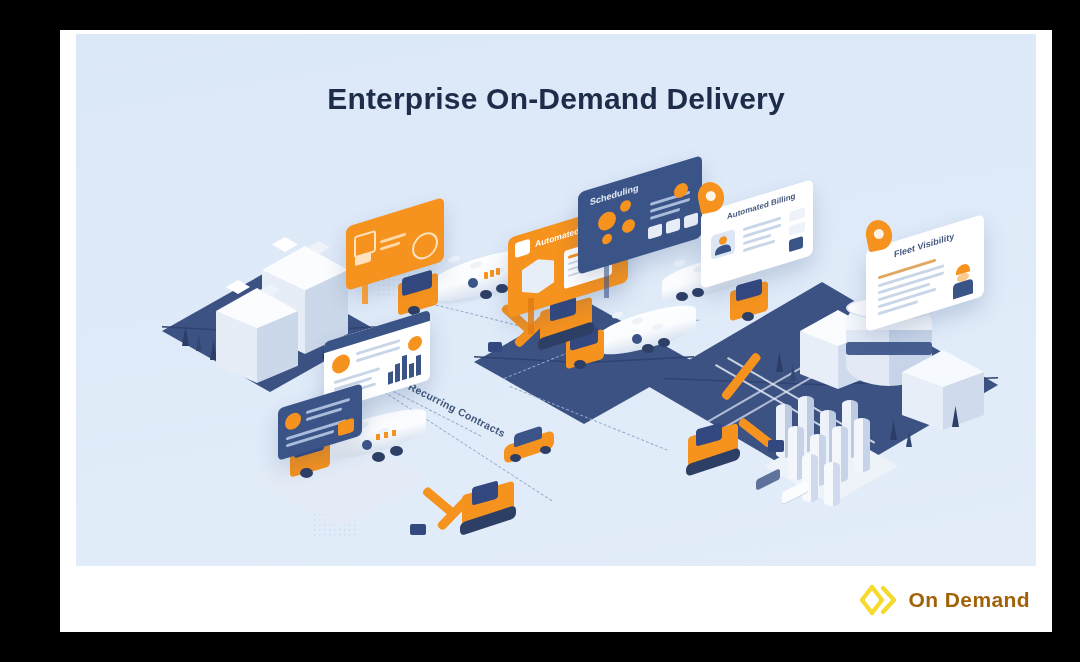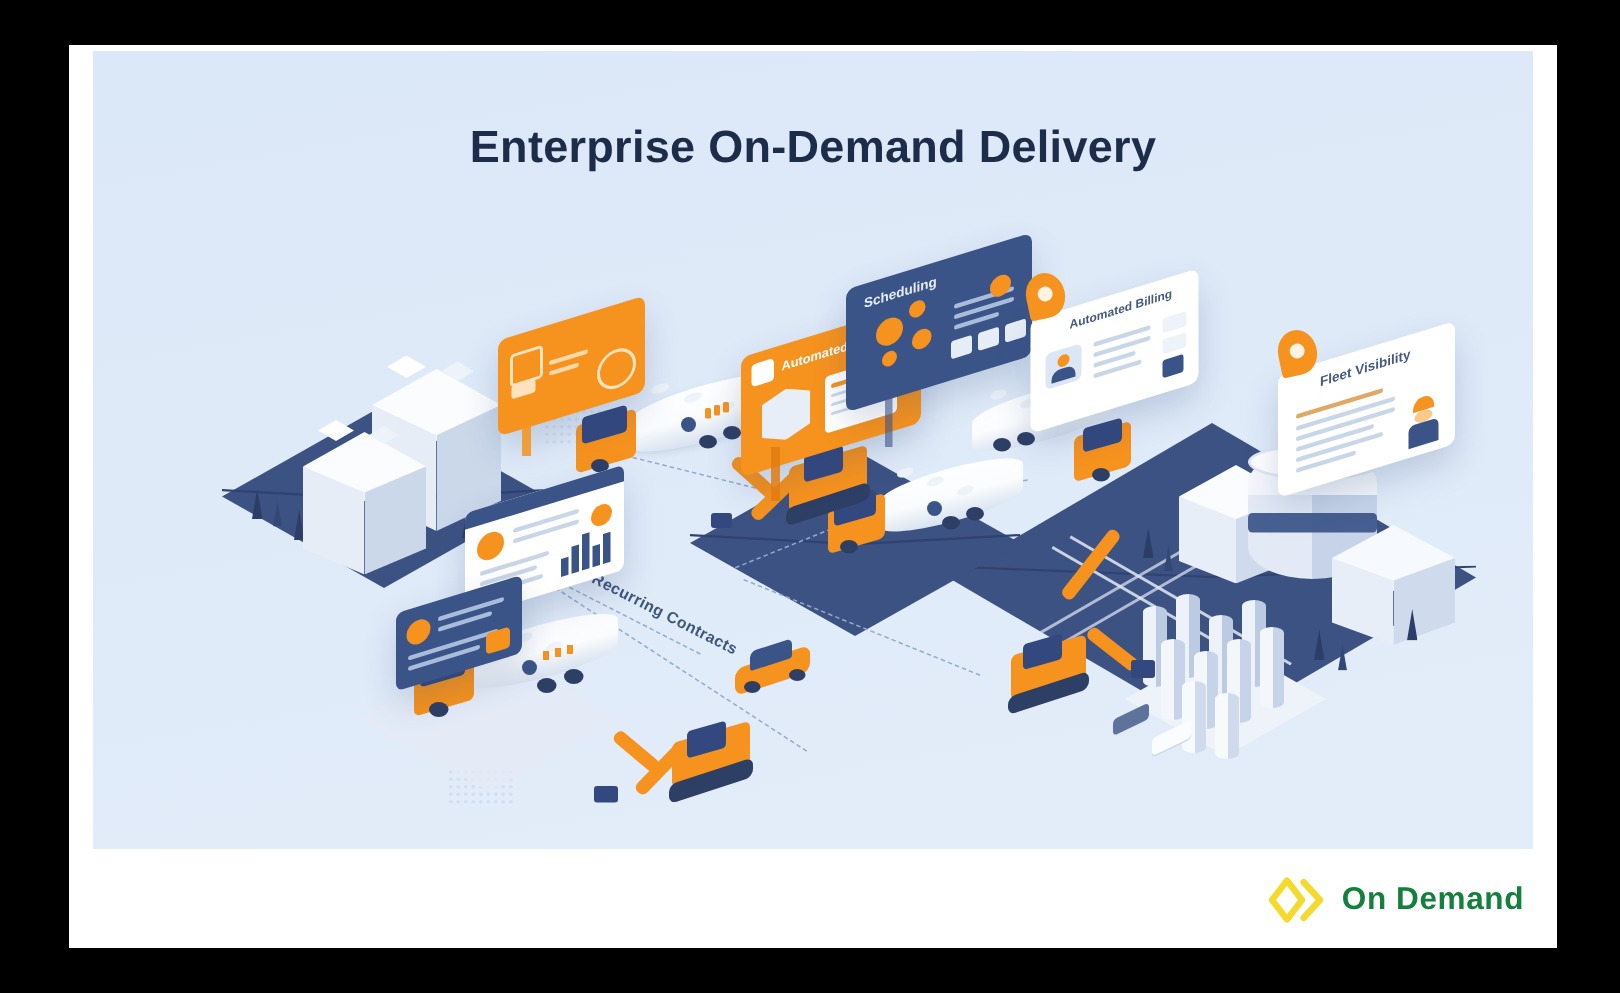--- a/index.html
+++ b/index.html
@@ -1,34 +1,34 @@
 <!DOCTYPE html>
 <html><head>
 <meta charset="utf-8">
 <style>
   html,body{margin:0;padding:0;background:#000;}
   body{width:1080px;height:662px;overflow:hidden;font-family:"Liberation Sans",sans-serif;}
 
-  #frame{position:absolute;left:2px;top:0;width:912px;height:662px;background:#000;}
+  #frame{position:absolute;left:16px;top:0;width:912px;height:662px;background:#000;}
 
   #card{position:absolute;left:44px;top:30px;width:992px;height:602px;background:#ffffff;}
 
   #scene{position:absolute;left:16px;top:4px;width:960px;height:532px;
          background:linear-gradient(170deg,#dbe8f8 0%,#dfeaf8 45%,#e3edfa 100%);
          overflow:hidden;}
 
   #footer{position:absolute;left:0;top:536px;width:992px;height:66px;background:#ffffff;}
 
   
   .title{position:absolute;left:0;top:48px;width:960px;text-align:center;
          font-size:30px;font-weight:bold;color:#1d2c49;letter-spacing:.2px;}
 
   
   .logo{position:absolute;right:22px;top:18px;display:flex;align-items:center;gap:9px;}
-  .logo-text{font-size:21px;font-weight:bold;color:#15803d;letter-spacing:.4px;}
+  .logo-text{font-size:21px;font-weight:bold;color:#a16207;letter-spacing:.4px;}
 
   
   .plat{position:absolute;clip-path:polygon(50% 0%,100% 50%,50% 100%,0% 50%);}
 
   
   .tower{position:absolute;}
   .face{position:absolute;}
 
   
   .win-l{background-image:

